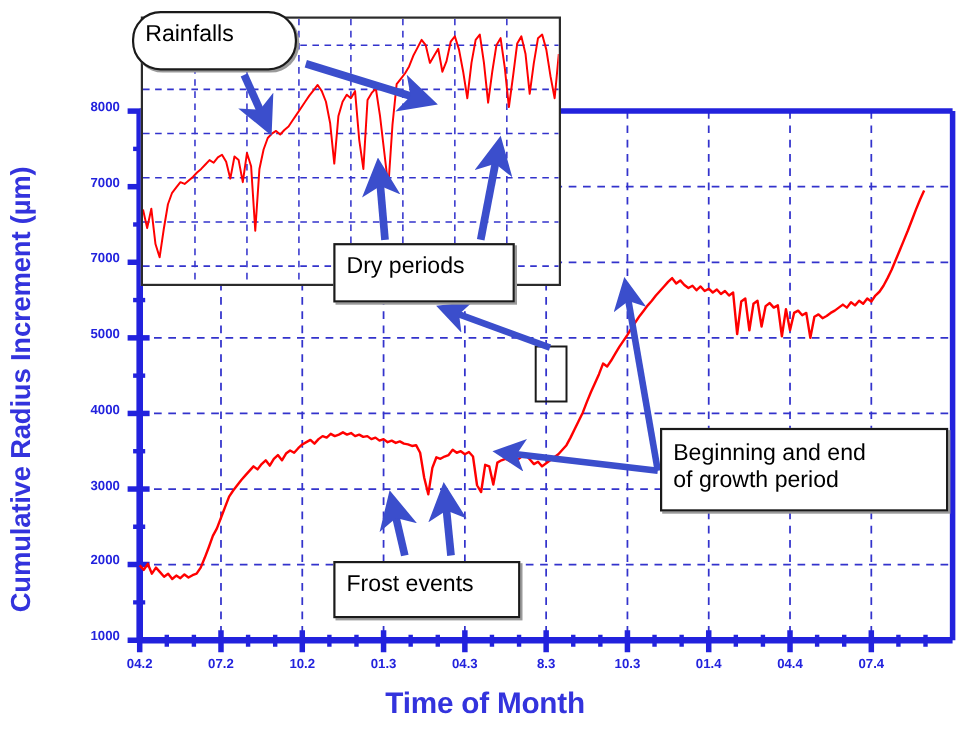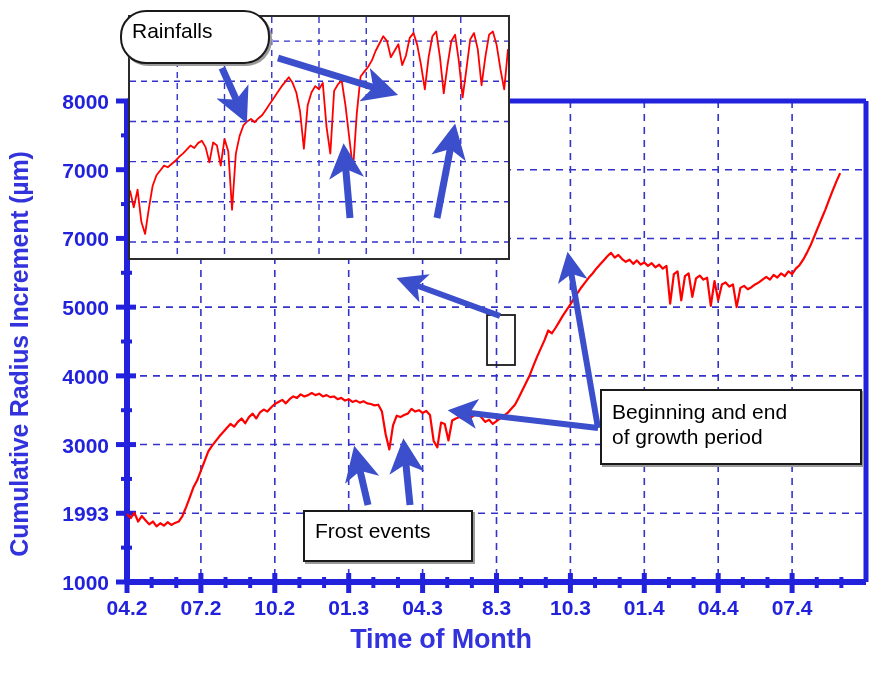--- a/index.html
+++ b/index.html
@@ -40,21 +40,21 @@
     text-align: center;
   }
   #yaxis-title {
     font-size: 25px;
     line-height: 36px;
   }
   .tick-label {
     position: absolute;
     color: #2222dd;
     font-weight: bold;
-    font-size: 21px;
+    font-size: 12px;
     font-family: "Liberation Sans", sans-serif;
     white-space: nowrap;
   }
   .ylab { text-align: right; }
   .xlab { text-align: center; }
 
   .anno-box {
     position: absolute;
     background: #ffffff;
     border: 2px solid #1a1a1a;
@@ -148,21 +148,21 @@
       <line x1="742.8333333333334" y1="577" x2="742.8333333333334" y2="588" stroke="#2222dd" stroke-width="4"></line>
       <line x1="767.4666666666667" y1="577" x2="767.4666666666667" y2="588" stroke="#2222dd" stroke-width="4"></line>
       <line x1="816.7333333333333" y1="577" x2="816.7333333333333" y2="588" stroke="#2222dd" stroke-width="4"></line>
       <line x1="841.3666666666667" y1="577" x2="841.3666666666667" y2="588" stroke="#2222dd" stroke-width="4"></line>
       <path d="M127.00,513.97 L130.69,518.10 L134.39,512.60 L138.09,521.53 L141.78,516.03 L145.47,520.16 L149.17,524.28 L152.87,521.53 L156.56,526.34 L160.25,523.25 L163.95,525.65 L167.65,522.22 L171.34,524.97 L175.03,522.91 L178.73,521.53 L182.43,516.03 L186.12,507.10 L189.81,497.48 L193.51,487.17 L197.20,480.30 L200.90,470.68 L204.59,461.06 L208.29,451.44 L211.99,445.95 L215.68,441.14 L219.38,436.33 L223.07,432.20 L226.76,428.08 L230.46,423.96 L234.15,426.71 L237.85,421.90 L241.55,418.46 L245.24,423.27 L248.94,417.09 L252.63,413.65 L256.32,418.46 L260.02,412.28 L263.72,409.53 L267.41,411.59 L271.11,407.47 L274.80,404.03 L278.50,401.97 L282.19,399.91 L285.88,403.34 L289.58,399.22 L293.27,396.47 L296.97,397.85 L300.66,394.41 L304.36,396.47 L308.06,395.10 L311.75,393.04 L315.44,395.10 L319.14,393.72 L322.84,396.47 L326.53,395.10 L330.23,397.16 L333.92,396.47 L337.62,399.22 L341.31,397.85 L345.00,400.59 L348.70,399.22 L352.39,401.97 L356.09,400.59 L359.78,402.66 L363.48,401.28 L367.18,403.34 L370.87,404.03 L374.57,405.40 L378.26,404.72 L381.95,411.59 L385.65,434.26 L389.35,449.38 L393.04,425.33 L396.74,415.71 L400.43,417.09 L404.13,415.02 L407.82,413.65 L411.51,408.84 L415.21,411.59 L418.90,410.21 L422.60,412.96 L426.30,410.90 L429.99,415.02 L433.69,441.14 L437.38,447.32 L441.07,422.58 L444.77,423.96 L448.46,440.45 L452.16,420.52 L455.86,418.46 L459.55,417.09 L463.25,419.15 L466.94,415.71 L470.63,417.77 L474.33,415.02 L478.02,413.65 L481.72,417.77 L485.42,421.90 L489.11,419.83 L492.81,423.96 L496.50,421.21 L500.19,418.46 L503.89,415.71 L507.59,412.96 L511.28,408.84 L514.98,404.72 L518.67,397.85 L522.37,390.29 L526.06,382.73 L529.76,375.17 L533.45,365.55 L537.14,356.62 L540.84,348.37 L544.53,340.13 L548.23,330.51 L551.92,333.25 L555.62,327.76 L559.32,321.57 L563.01,315.39 L566.71,309.89 L570.40,304.39 L574.10,298.21 L577.79,292.71 L581.49,287.22 L585.18,282.41 L588.88,277.60 L592.57,273.47 L596.26,268.66 L599.96,264.54 L603.65,260.42 L607.35,256.29 L611.04,252.86 L614.74,257.67 L618.43,254.92 L622.13,259.04 L625.83,261.79 L629.52,259.73 L633.22,263.85 L636.91,260.42 L640.61,264.54 L644.30,262.48 L648.00,265.91 L651.69,263.17 L655.38,267.29 L659.08,264.54 L662.77,268.66 L666.47,265.91 L670.16,303.71 L673.86,274.16 L677.55,271.41 L681.25,300.27 L684.95,276.22 L688.64,273.47 L692.34,296.84 L696.03,278.28 L699.73,275.53 L703.42,279.66 L707.12,277.60 L710.81,305.77 L714.50,281.03 L718.20,300.27 L721.89,284.47 L725.59,282.41 L729.28,286.53 L732.98,284.47 L736.67,307.14 L740.37,287.90 L744.07,285.84 L747.76,289.28 L751.46,287.22 L755.15,284.47 L758.85,282.41 L762.54,279.66 L766.24,276.91 L769.93,279.66 L773.63,274.85 L777.32,277.60 L781.01,273.47 L784.71,276.22 L788.40,271.41 L792.10,274.16 L795.79,268.66 L799.49,265.23 L803.18,259.73 L806.88,252.86 L810.58,245.30 L814.27,236.37 L817.97,227.43 L821.66,218.50 L825.36,209.57 L829.05,199.95 L832.75,190.33 L836.44,181.40 L840.13,173.15 " fill="none" stroke="#ff0000" stroke-width="2.2" stroke-linejoin="round"></path>
       <rect x="487" y="315" width="28" height="50" fill="none" stroke="#1a1a1a" stroke-width="1.8"></rect>
     </svg>
 
   <div id="ytick-labels">
       <div class="tick-label ylab" style="left: 9px; width: 100px; top: 571px;">1000</div>
-      <div class="tick-label ylab" style="left: 9px; width: 100px; top: 502.286px;">1993</div>
+      <div class="tick-label ylab" style="left: 9px; width: 100px; top: 502.286px;">2000</div>
       <div class="tick-label ylab" style="left: 9px; width: 100px; top: 433.571px;">3000</div>
       <div class="tick-label ylab" style="left: 9px; width: 100px; top: 364.857px;">4000</div>
       <div class="tick-label ylab" style="left: 9px; width: 100px; top: 296.143px;">5000</div>
       <div class="tick-label ylab" style="left: 9px; width: 100px; top: 227.429px;">7000</div>
       <div class="tick-label ylab" style="left: 9px; width: 100px; top: 158.714px;">7000</div>
       <div class="tick-label ylab" style="left: 9px; width: 100px; top: 90px;">8000</div>
     </div>
 
   <div id="xtick-labels">
       <div class="tick-label xlab" style="left: 87px; width: 80px; top: 596px;">04.2</div>
@@ -215,19 +215,20 @@
       <line x1="420" y1="290" x2="405" y2="280" stroke="#3b4ecc" stroke-width="0.1" marker-end="url(#ah)"></line>
       <line x1="500" y1="316" x2="410" y2="283" stroke="#3b4ecc" stroke-width="6" marker-end="url(#ah)"></line>
       <line x1="368" y1="505" x2="358" y2="462" stroke="#3b4ecc" stroke-width="7" marker-end="url(#ah)"></line>
       <line x1="410" y1="505" x2="405" y2="455" stroke="#3b4ecc" stroke-width="7" marker-end="url(#ah)"></line>
       <line x1="598" y1="428" x2="462" y2="412" stroke="#3b4ecc" stroke-width="6" marker-end="url(#ah)"></line>
       <line x1="598" y1="428" x2="570" y2="266" stroke="#3b4ecc" stroke-width="6" marker-end="url(#ah)"></line>
     </svg>
 
   <div class="anno-box" style="left:120px; top:10px; width:150px; height:54px;border-radius:26px;">Rainfalls</div>
 
+  <div class="anno-box" style="left:303px; top:221px; width:165px; height:54px;">Dry periods</div>
 
   <div class="anno-box" style="left:303px; top:510px; width:170px; height:52px;">Frost events</div>
 
   <div class="anno-box" style="left:600px; top:389px; width:262px; height:76px; padding-top:8px;">Beginning and end
 of growth period</div>
 
 </div>
 
 </body></html>

